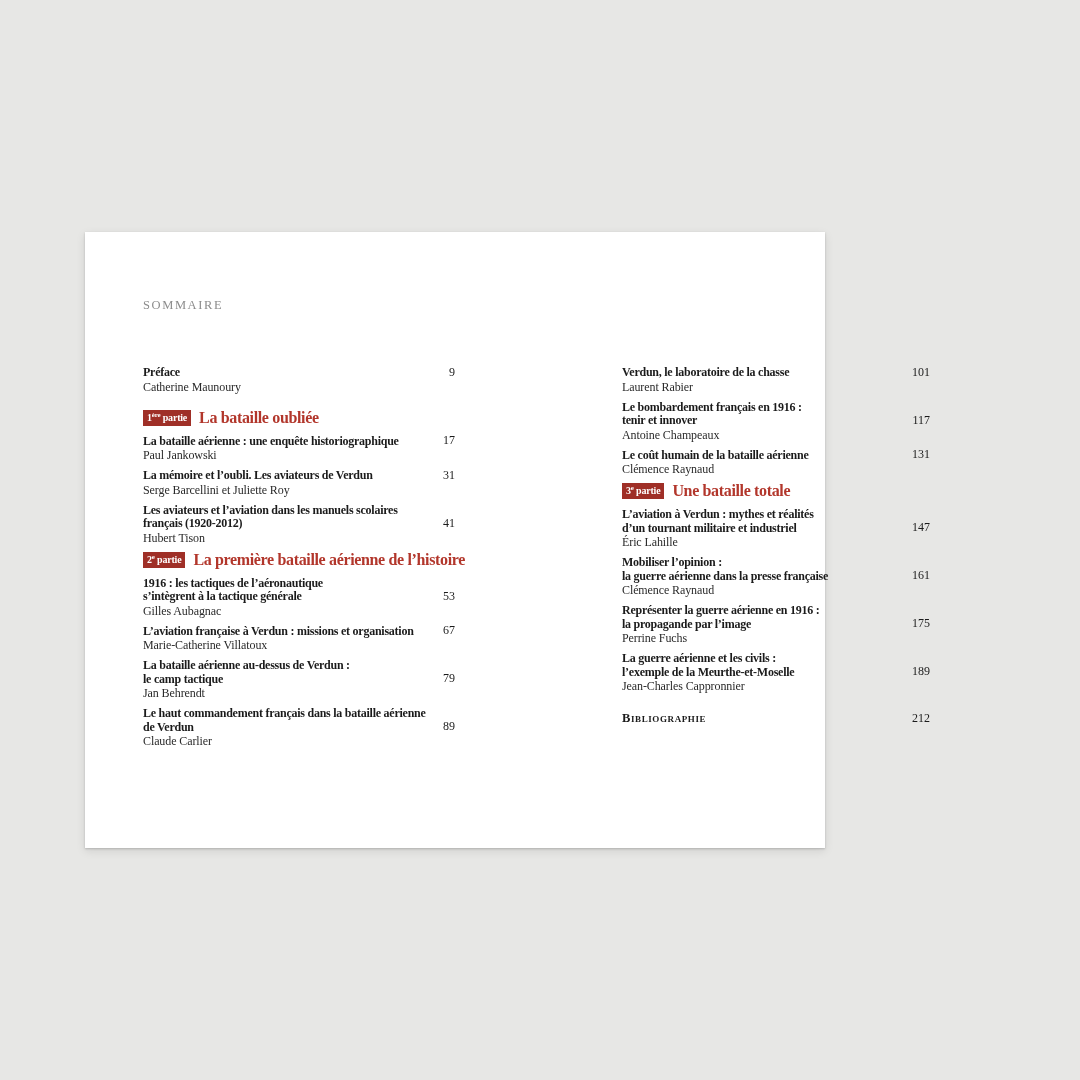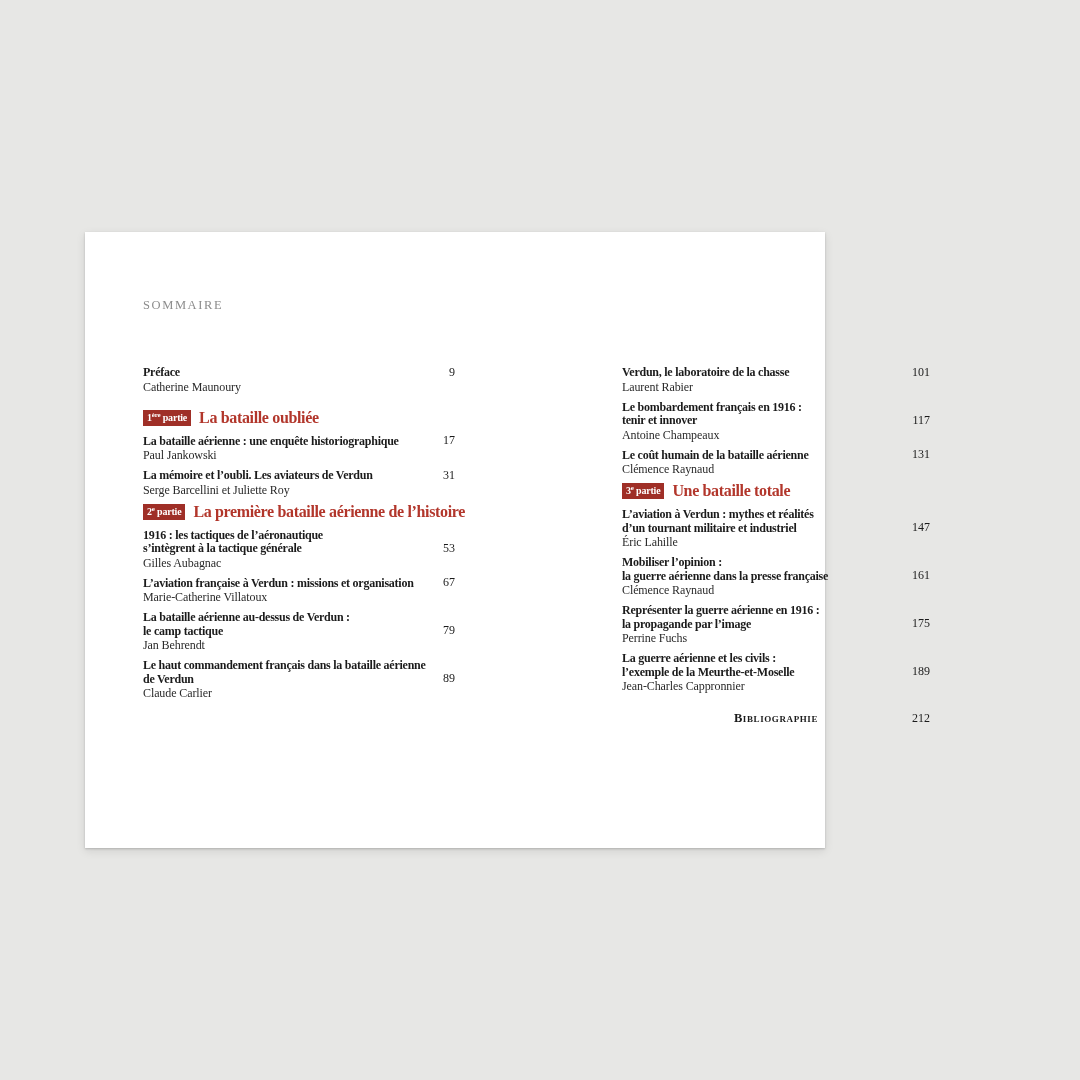--- a/index.html
+++ b/index.html
@@ -92,21 +92,21 @@
   }
   .part-title {
     color: var(--part_title_red);
     font-weight: bold;
     font-size: 16px;
     line-height: 1;
     letter-spacing: -0.35px;
     white-space: nowrap;
   }
 
-  .biblio { margin-top: 19px; text-align: center; }
+  .biblio { margin-top: 19px; }
   .biblio-label {
     font-variant: small-caps;
     font-weight: bold;
     font-size: 12.5px;
     letter-spacing: 0.6px;
     color: var(--ink);
   }
 </style>
 </head>
 <body>
@@ -141,20 +141,28 @@
       </div>
 
       <div class="entry">
         <div class="trow">
           <div class="title">La mémoire et l’oubli. Les aviateurs de Verdun</div>
           <div class="pnum">31</div>
         </div>
         <div class="author">Serge Barcellini et Juliette Roy</div>
       </div>
 
+      <div class="entry">
+        <div class="trow">
+          <div class="title">Les aviateurs et l’aviation dans les manuels scolaires
+français (1920-2012)</div>
+          <div class="pnum">41</div>
+        </div>
+        <div class="author">Hubert Tison</div>
+      </div>
 
       <div class="part-header">
         <span class="part-badge"><span>2</span><sup>e</sup> <span>partie</span></span>
         <span class="part-title">La première bataille aérienne de l’histoire</span>
       </div>
 
       <div class="entry">
         <div class="trow">
           <div class="title">1916 : les tactiques de l’aéronautique
 s’intègrent à la tactique générale</div>

